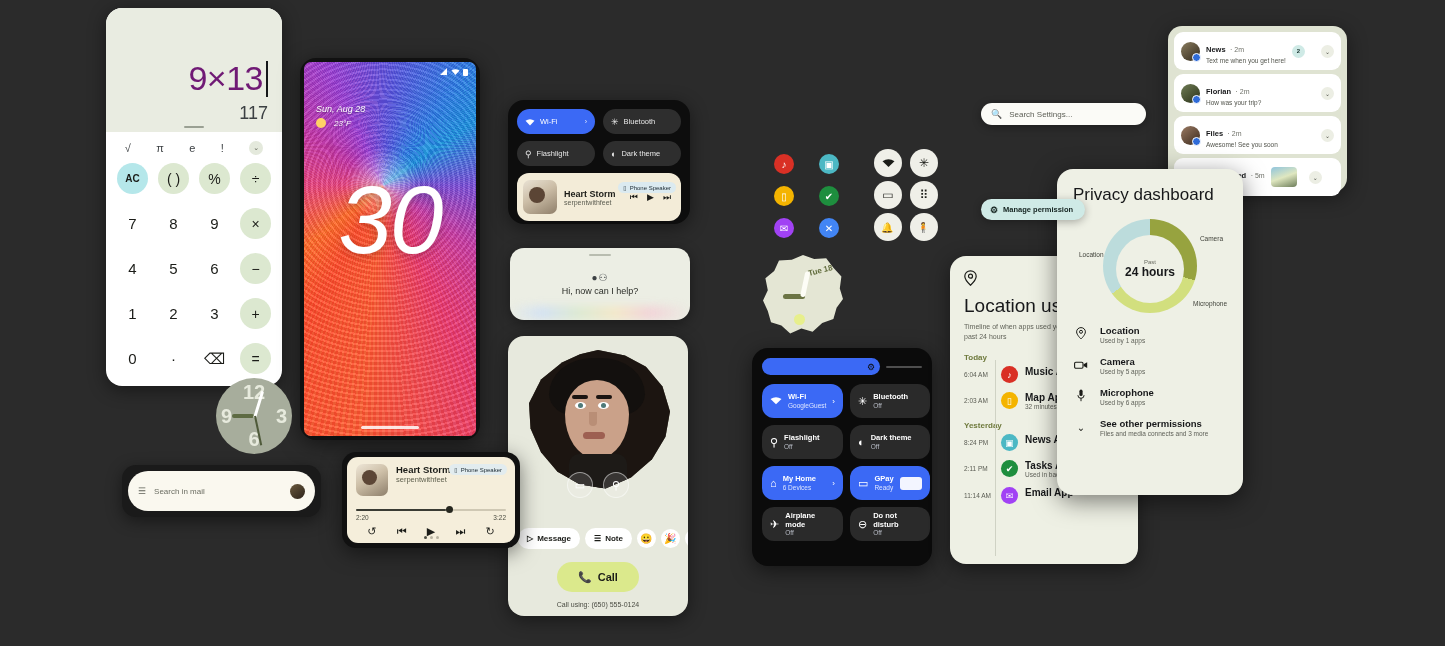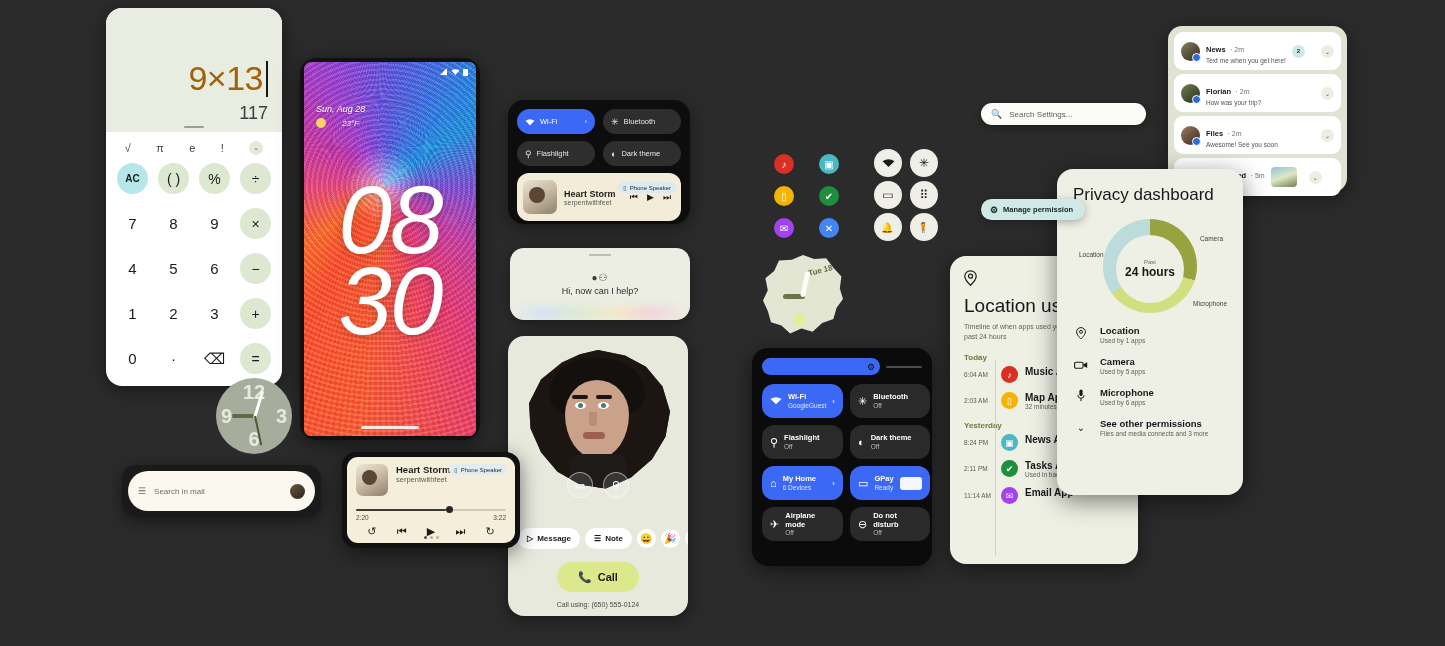--- a/index.html
+++ b/index.html
@@ -16,21 +16,21 @@
     position: absolute; left: 106px; top: 8px; width: 176px; height: 378px;
     background: #ffffff; border-radius: 16px; overflow: hidden;
     box-shadow: 0 4px 18px rgba(0,0,0,.45);
     display: flex; flex-direction: column;
   }
   .calc-display {
     background: #e9ece1; padding: 10px 14px 8px; height: 124px;
     display: flex; flex-direction: column; align-items: flex-end; justify-content: flex-end;
     position: relative;
   }
-  .calc-expr { font-size: 34px; color: #a16207; letter-spacing: -.5px; line-height: 1.05;
+  .calc-expr { font-size: 34px; color: #701a75; letter-spacing: -.5px; line-height: 1.05;
     border-right: 2px solid #16181a; padding-right: 3px; }
   .calc-result { font-size: 18px; color: #3c4043; margin-top: 6px; }
   .calc-grab { position: absolute; bottom: 4px; left: 50%; transform: translateX(-50%);
     width: 20px; height: 2px; background: #9aa093; border-radius: 2px; }
   .calc-fnrow { display: flex; justify-content: space-around; align-items: center;
     padding: 9px 6px 4px; }
   .calc-fn { font-size: 11px; color: #3c4043; }
   .calc-chev { width: 14px; height: 14px; border-radius: 50%; background: #e4e9dc;
     display: flex; align-items: center; justify-content: center; font-size: 7px; color: #5d6155; }
   .calc-keys { display: grid; grid-template-columns: repeat(4, 1fr); gap: 10px 0;
@@ -84,21 +84,21 @@
   .lock-rings {
     position: absolute; inset: 0;
     background: repeating-radial-gradient(circle at 46% 33%,
       rgba(255,255,255,.10) 0px 2px, rgba(0,0,0,.07) 2px 5px);
   }
   .lock-status { position: absolute; top: 6px; right: 8px; display: flex; gap: 3px;
     align-items: center; }
   .lock-date { position: absolute; top: 42px; left: 12px; color: #fff; font-size: 9px;
     text-shadow: 0 1px 2px rgba(0,0,0,.35); }
   .lock-weather { position: absolute; top: 56px; left: 12px; color: #fff; font-size: 8px;
-    display: flex; align-items: center; gap: 16px; text-shadow: 0 1px 2px rgba(0,0,0,.35); }
+    display: flex; align-items: center; gap: 8px; text-shadow: 0 1px 2px rgba(0,0,0,.35); }
   .lock-sun { width: 10px; height: 10px; border-radius: 50%; background: #ffd166; }
   .lock-time { position: absolute; top: 118px; left: 0; right: 0; text-align: center;
     color: #fff; font-size: 96px; font-weight: 300; line-height: .84; letter-spacing: -2px;
     text-shadow: 0 2px 8px rgba(0,0,0,.22); }
   .lock-home { position: absolute; bottom: 7px; left: 50%; transform: translateX(-50%);
     width: 58px; height: 3px; border-radius: 3px; background: rgba(255,255,255,.85); }
 
   
   .qs-small {
     position: absolute; left: 508px; top: 100px; width: 182px; height: 124px;
@@ -480,21 +480,20 @@
         <svg width="5" height="8" viewBox="0 0 5 8">
             <rect x="0" y="1" width="5" height="7" rx="1" fill="#fff"></rect>
           </svg>
       </div>
       <div class="lock-date">Sun, Aug 28</div>
       <div class="lock-weather">
         <span class="lock-sun"></span>
         <span>23°F</span>
       </div>
       <div class="lock-time">
-        <div>08</div>
         <div>30</div>
       </div>
       <div class="lock-home"></div>
     </div>
   </div>
 
   <div class="qs-small">
     <div class="qs-row">
       <div class="qs-tile on">
         <svg width="10" height="8" viewBox="0 0 10 8">

